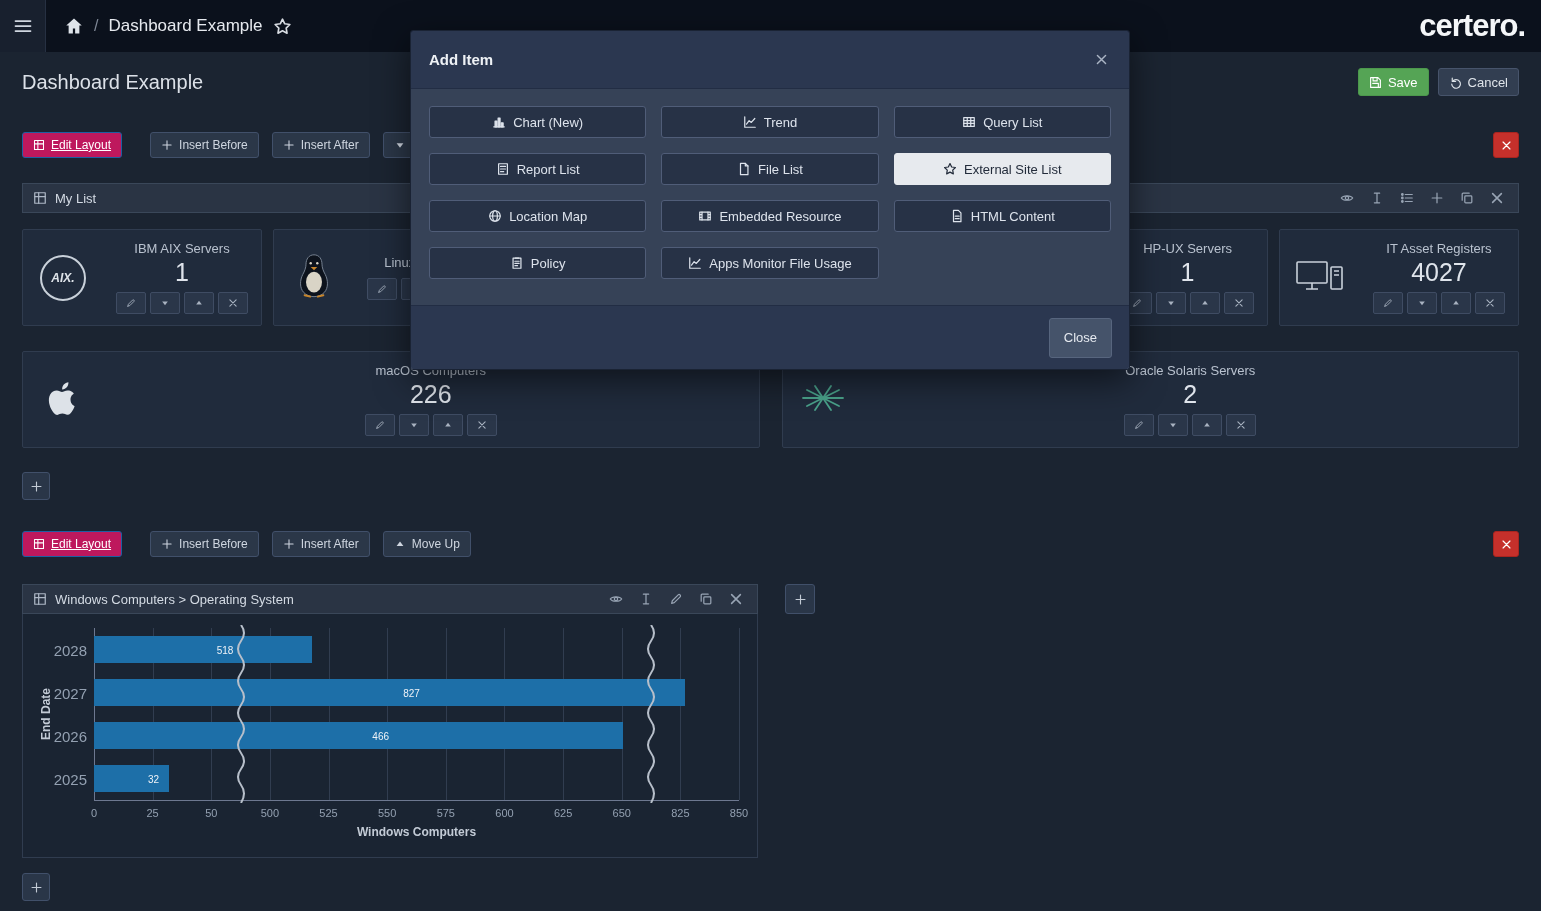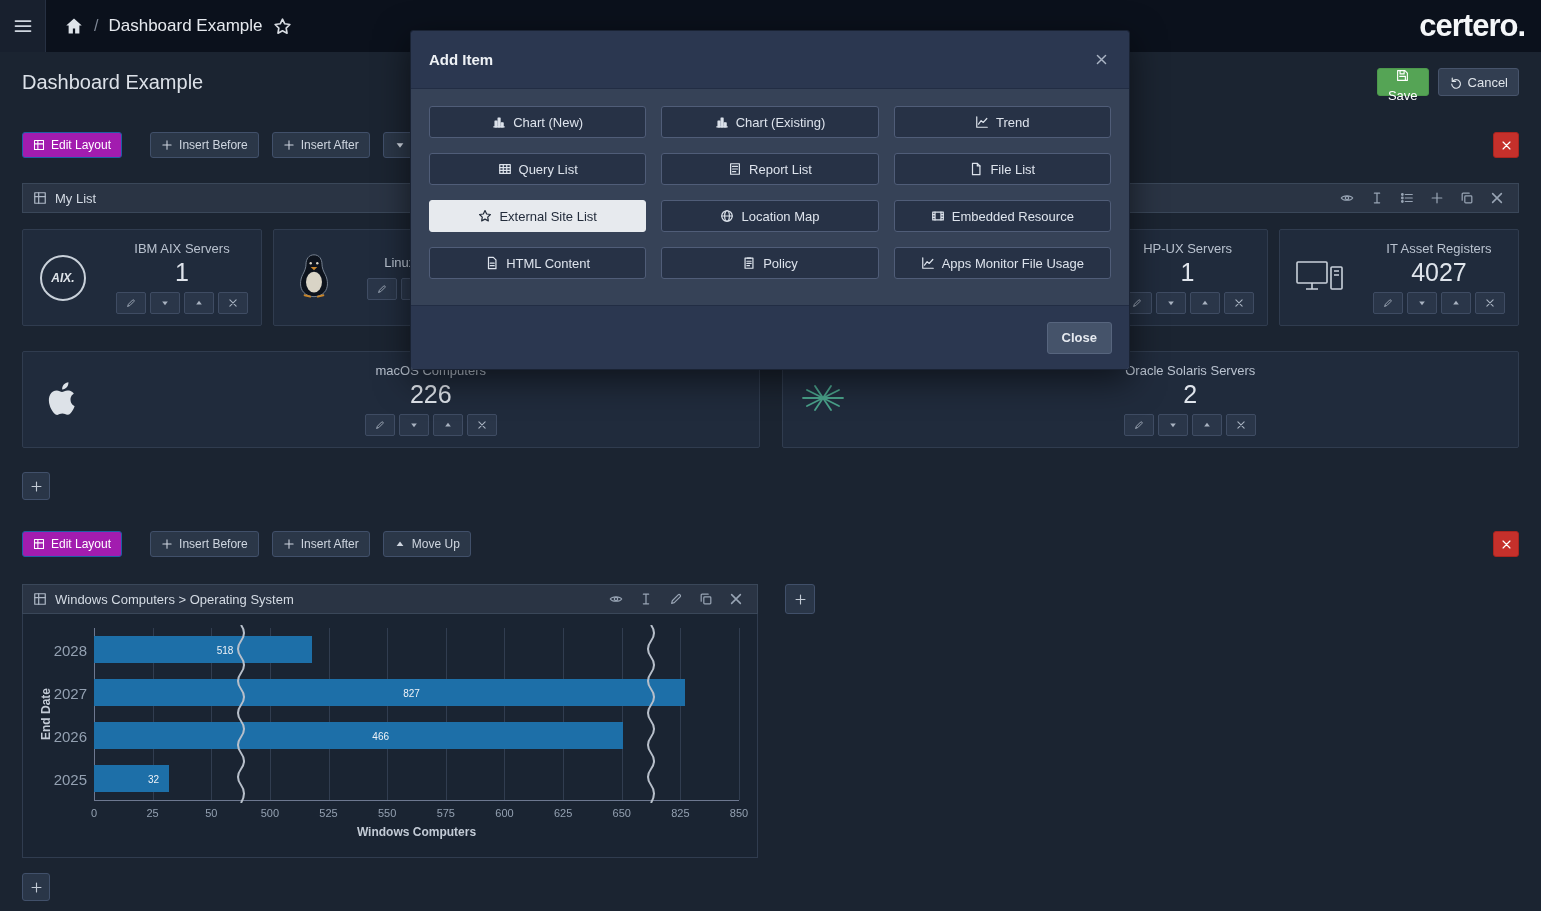--- a/index.html
+++ b/index.html
@@ -23,22 +23,22 @@
   .content { padding:0 22px; }
   .page-header { display:flex; align-items:center; height:56px; padding-top:4px; }
   .page-title { font-size:20px; color:#dce1e8; font-weight:400; }
   .hdr-actions { margin-left:auto; display:flex; gap:9px; }
 
   
   .btn { display:inline-flex; align-items:center; gap:6px; height:26px; padding:0 10px;
          background:#2b3748; border:1px solid #41506a; border-radius:3px; color:#cfd6e0;
          font-size:12px; font-family:inherit; cursor:pointer; white-space:nowrap; }
   .btn .ic { width:12px; height:12px; }
-  .btn-primary { background:#a21caf; border-color:#1d5fa3; color:#fff; }
-  .btn-success { background:#55a455; border-color:#4c984c; color:#fff; height:28px; font-size:13px;flex-direction:column; }
+  .btn-primary { background:#be185d; border-color:#1d5fa3; color:#fff;text-decoration:underline; }
+  .btn-success { background:#55a455; border-color:#4c984c; color:#fff; height:28px; font-size:13px; }
   .btn-success .ic, .btn-cancel .ic { width:13px; height:13px; }
   .btn-cancel { background:#323e51; border-color:#47546b; color:#dfe4ea; height:28px; font-size:13px; }
   .btn-x { width:26px; height:26px; background:#c5302b; border:1px solid #a8241f; border-radius:3px;
            color:#fff; display:flex; align-items:center; justify-content:center; cursor:pointer; }
   .btn-x .ic { width:11px; height:11px; }
   .plus-btn { width:28px; height:28px; background:#2a3648; border:1px solid #41506a; border-radius:3px;
               color:#c2cad5; display:flex; align-items:center; justify-content:center; cursor:pointer; }
   .plus-btn .ic { width:13px; height:13px; }
 
   .toolbar { display:flex; align-items:center; gap:13px; }
@@ -109,22 +109,22 @@
   .modal-x .ic { width:13px; height:13px; }
   .modal-body { background:#364257; padding:17px 18px 26px;
                 display:grid; grid-template-columns:repeat(3,1fr); column-gap:30px; row-gap:11px;gap:15px; }
   .modal-item { height:32px; background:#273246; border:1px solid #505d78; border-radius:3px;
                 color:#dde3ec; font-size:13px; font-family:inherit; cursor:pointer;
                 display:flex; align-items:center; justify-content:center; gap:7px; }
   .modal-item .ic { width:14px; height:14px; }
   .modal-item.hl { background:#e7eaee; border-color:#e7eaee; color:#232c3b; }
   .modal-footer { height:64px; background:#2b3750; border-top:1px solid #222d44;
                   display:flex; align-items:center; justify-content:flex-end; padding:0 17px; }
-  .btn-close { height:32px; padding:0 14px; background:#45536a; border:1px solid #57657e;
-               border-radius:3px; color:#e6eaf0; font-size:13px; font-family:inherit; cursor:pointer;font-weight:bold; }
+  .btn-close { height:40px; padding:0 14px; background:#45536a; border:1px solid #57657e;
+               border-radius:3px; color:#e6eaf0; font-size:13px; font-family:inherit; cursor:pointer; }
 
   .ic { display:inline-flex; flex:none; }
   .ic svg { width:100%; height:100%; display:block; }
 </style>
 </head>
 <body>
 
 <div class="app">
 
   <div class="topbar">
@@ -836,33 +836,20 @@
                 <rect x="10.5" y="9" width="2.2" height="4.5" fill="currentColor"></rect>
               </g>
             </svg>
           </span>
           <span>Chart (New)</span>
         </button>
       <button class="modal-item">
           <span class="ic">
             <svg viewBox="0 0 16 16" xmlns="http://www.w3.org/2000/svg">
               <g fill="none" stroke="currentColor" stroke-width="1.4" stroke-linecap="round" stroke-linejoin="round">
-                <path d="M2 13.5h12"></path>
-                <rect x="3.5" y="7" width="2.2" height="6.5" fill="currentColor"></rect>
-                <rect x="7" y="3.5" width="2.2" height="10" fill="currentColor"></rect>
-                <rect x="10.5" y="9" width="2.2" height="4.5" fill="currentColor"></rect>
-              </g>
-            </svg>
-          </span>
-          <span>Chart (Existing)</span>
-        </button>
-      <button class="modal-item">
-          <span class="ic">
-            <svg viewBox="0 0 16 16" xmlns="http://www.w3.org/2000/svg">
-              <g fill="none" stroke="currentColor" stroke-width="1.4" stroke-linecap="round" stroke-linejoin="round">
                 <path d="M2 2v12h12"></path>
                 <path d="M4 10.5l3-4 2.5 2L13.5 4"></path>
               </g>
             </svg>
           </span>
           <span>Trend</span>
         </button>
       <button class="modal-item">
           <span class="ic">
             <svg viewBox="0 0 16 16" xmlns="http://www.w3.org/2000/svg">

